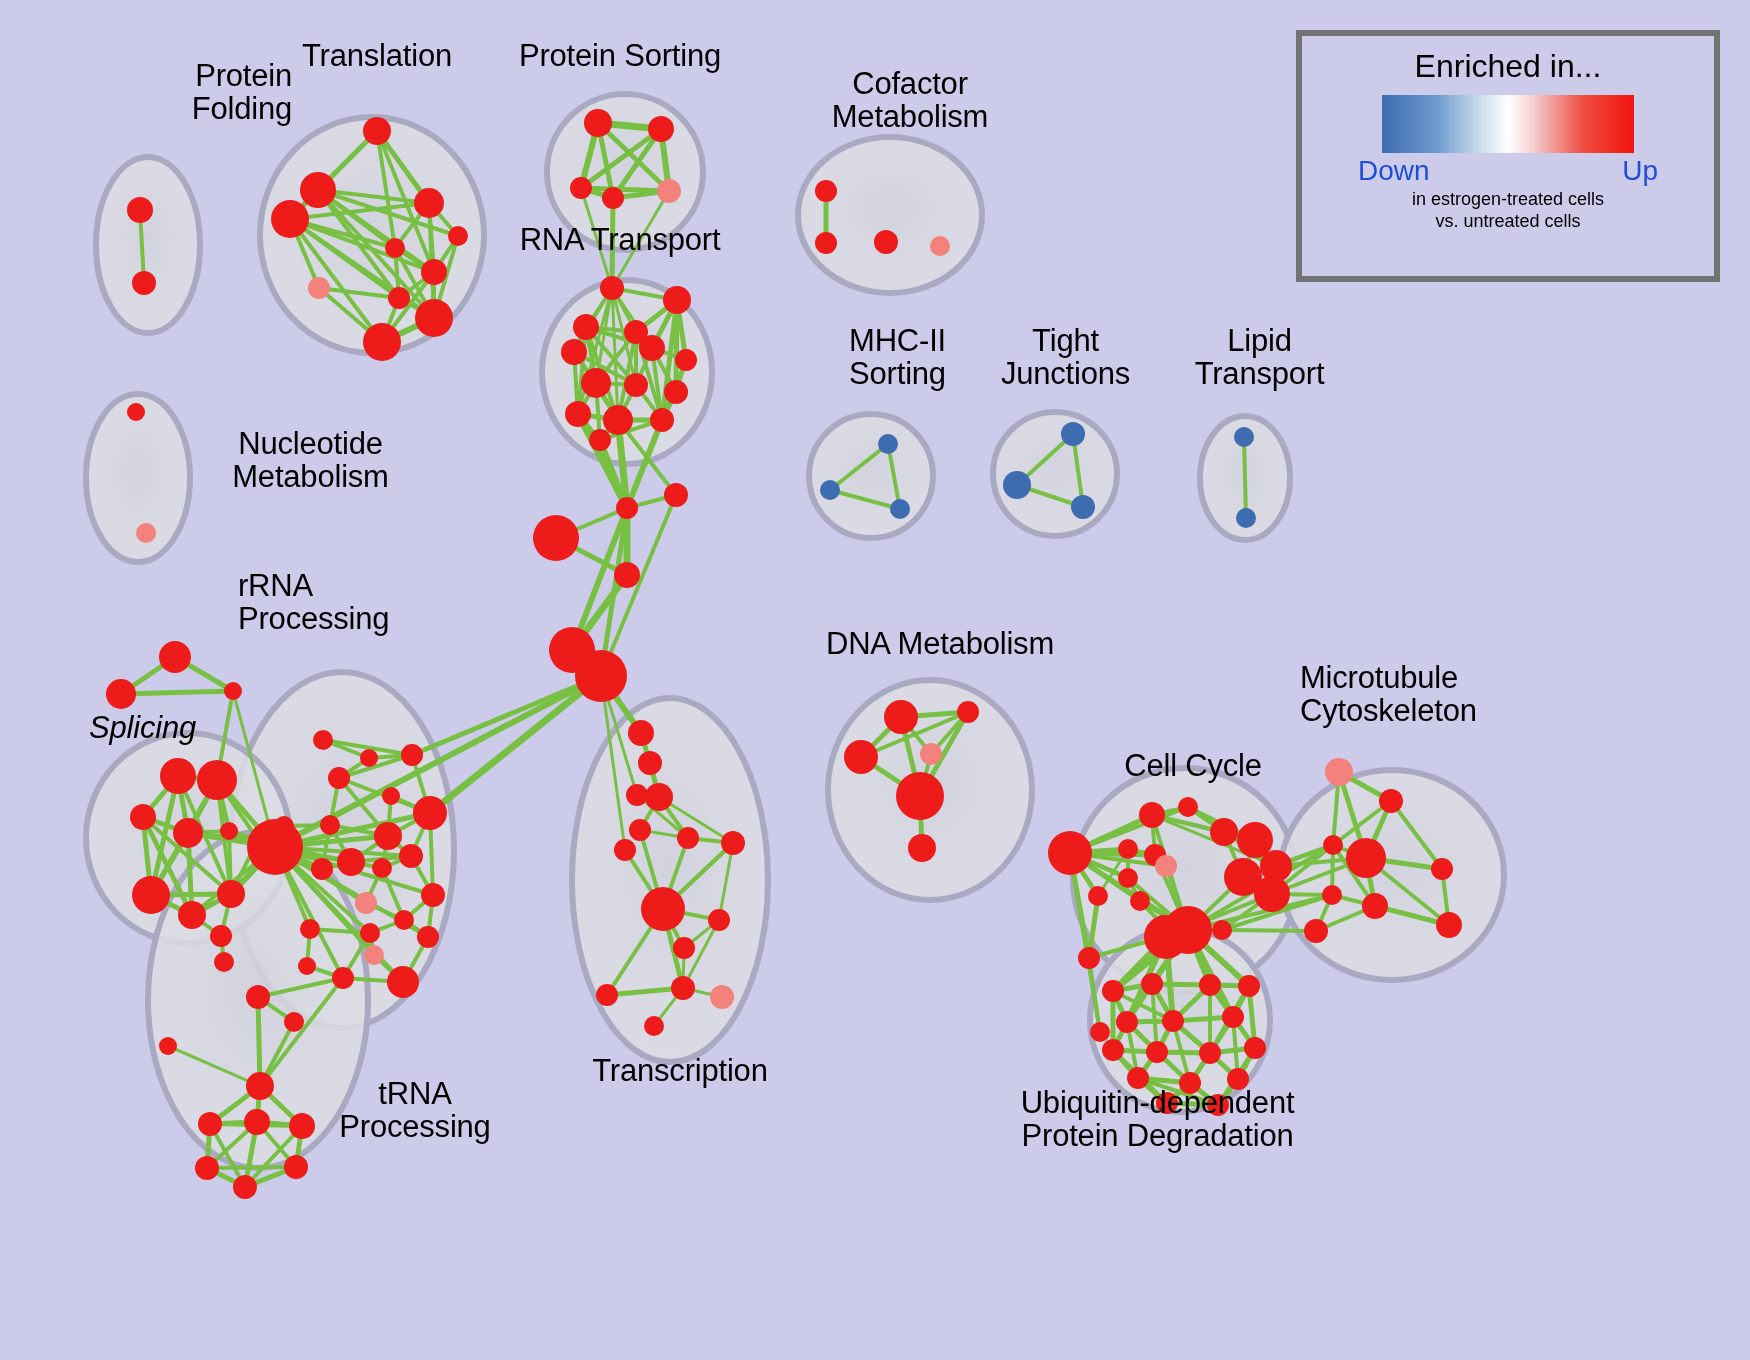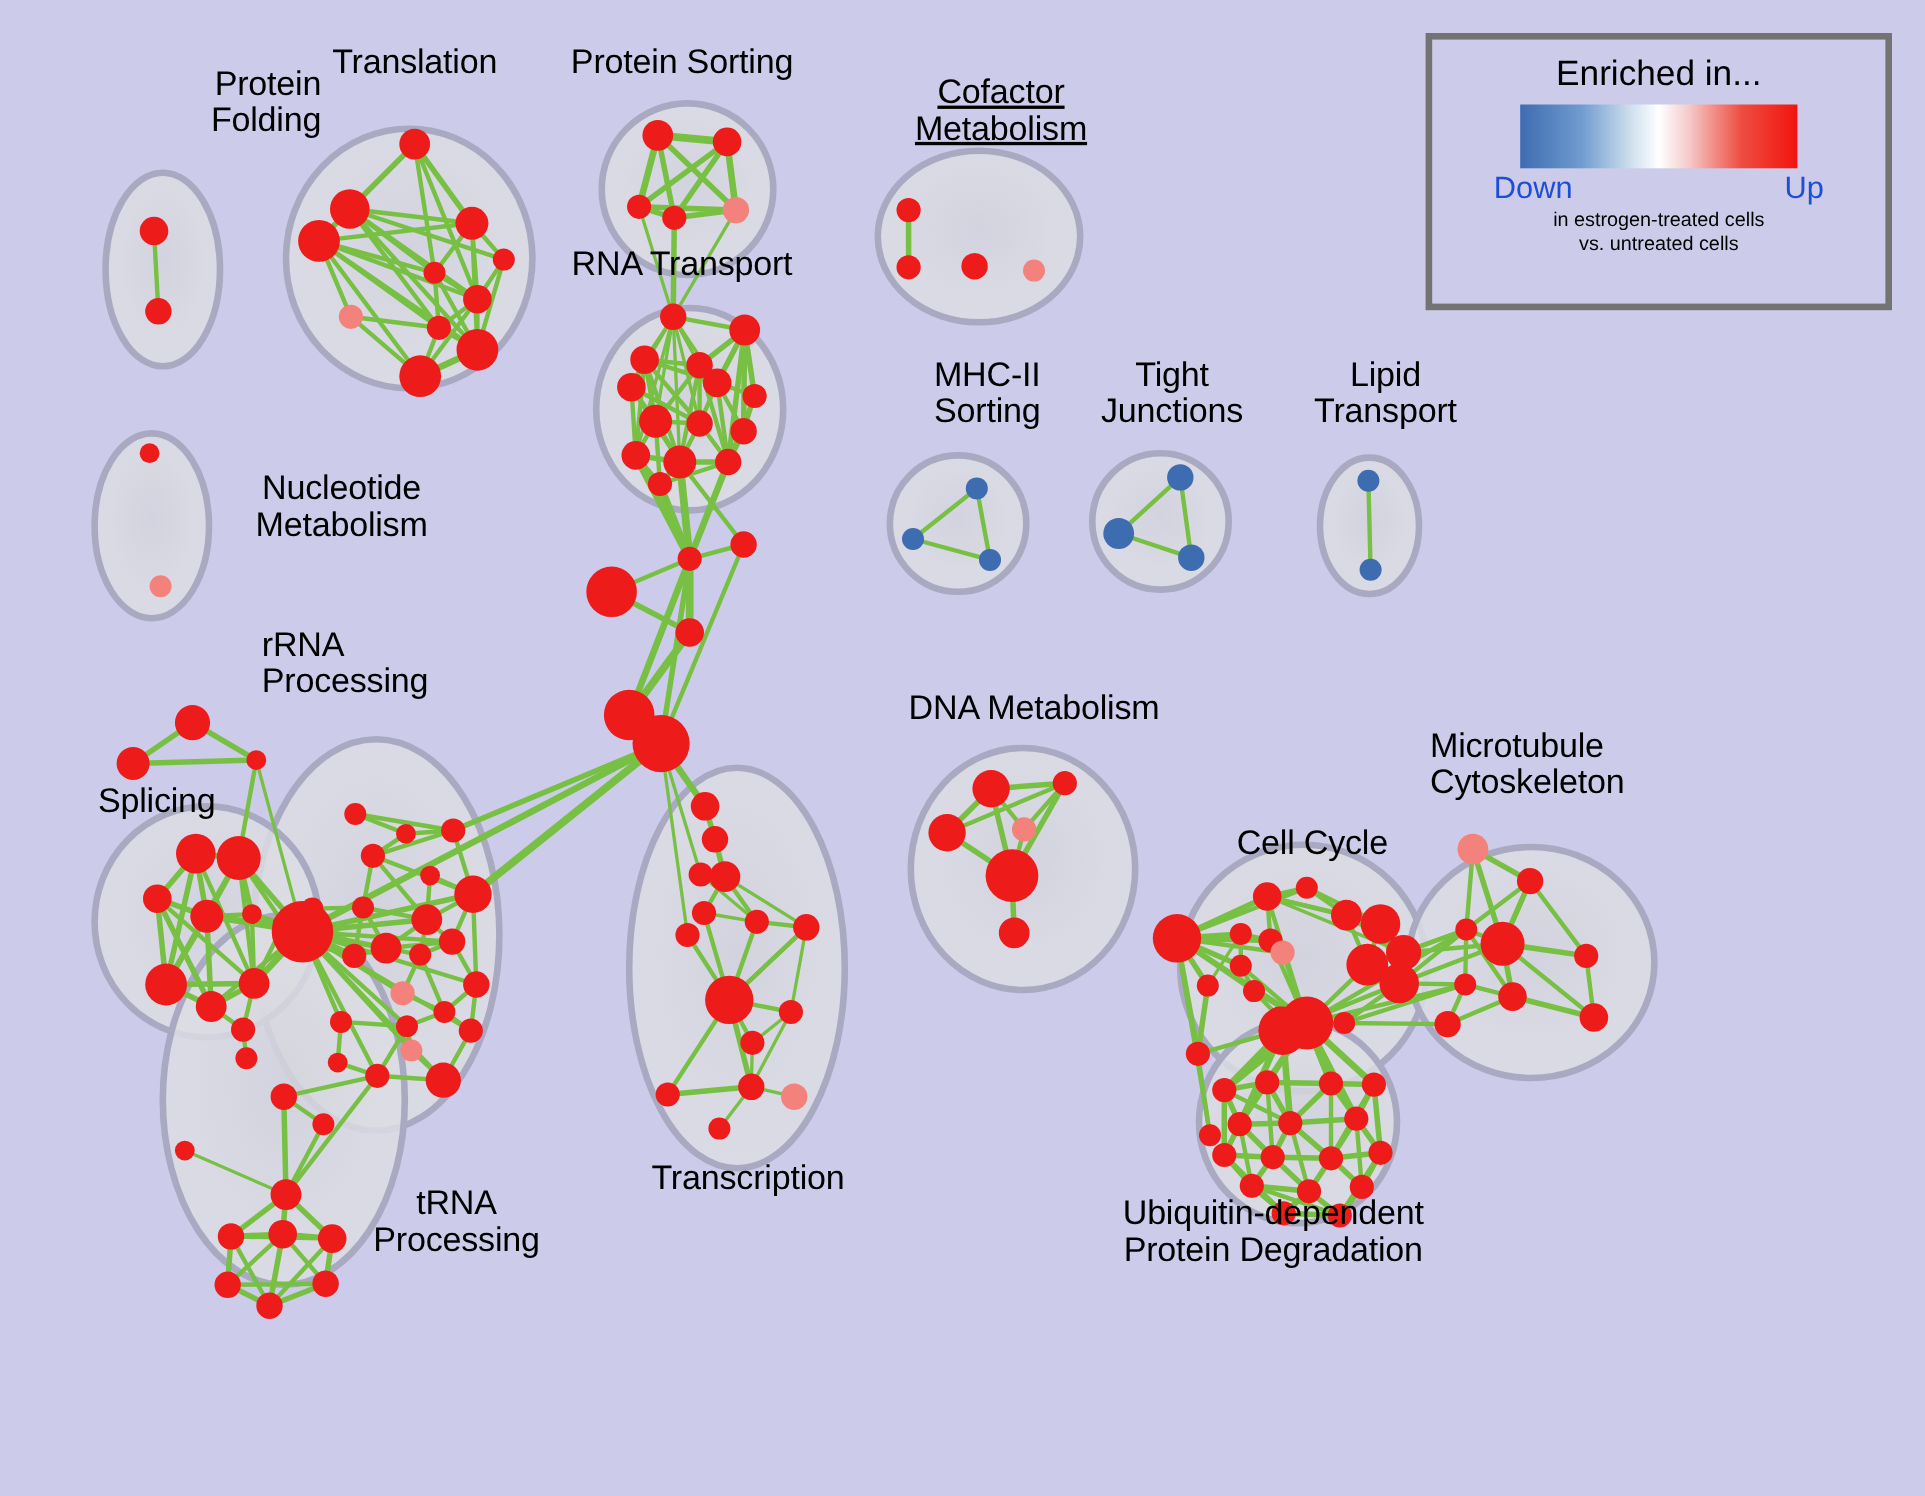--- a/index.html
+++ b/index.html
@@ -655,34 +655,34 @@
         <circle cx="1167" cy="1103" r="11" fill="#ee1b1b"></circle>
         <circle cx="1218" cy="1105" r="11" fill="#ee1b1b"></circle>
       </g>
   </svg>
 
   <div id="labels-layer">
       <div class="cluster-label" style="left: 82px; top: 60px; width: 210px; text-align: right;">Protein
 Folding</div>
       <div class="cluster-label" style="left: 272px; top: 40px; width: 210px; text-align: center;">Translation</div>
       <div class="cluster-label" style="left: 500px; top: 40px; width: 240px; text-align: center;">Protein Sorting</div>
-      <div class="cluster-label" style="left: 795px; top: 68px; width: 230px; text-align: center; text-decoration: underline;">Cofactor
+      <div class="cluster-label" style="left: 795px; top: 68px; width: 230px; text-align: center;">Cofactor
 Metabolism</div>
       <div class="cluster-label" style="left: 500px; top: 224px; width: 240px; text-align: center;">RNA Transport</div>
       <div class="cluster-label" style="left: 795px; top: 325px; width: 205px; text-align: center;">MHC-II
 Sorting</div>
       <div class="cluster-label" style="left: 978px; top: 325px; width: 175px; text-align: center;">Tight
 Junctions</div>
       <div class="cluster-label" style="left: 1162px; top: 325px; width: 195px; text-align: center;">Lipid
 Transport</div>
       <div class="cluster-label" style="left: 198px; top: 428px; width: 225px; text-align: center;">Nucleotide
 Metabolism</div>
       <div class="cluster-label" style="left: 238px; top: 570px; width: 220px; text-align: left;">rRNA
 Processing</div>
-      <div class="cluster-label" style="left: 60px; top: 712px; width: 165px; text-align: center;">Splicing</div>
+      <div class="cluster-label" style="left: 60px; top: 712px; width: 165px; text-align: center; font-style: italic;">Splicing</div>
       <div class="cluster-label" style="left: 810px; top: 628px; width: 260px; text-align: center;">DNA Metabolism</div>
       <div class="cluster-label" style="left: 1300px; top: 662px; width: 250px; text-align: left;">Microtubule
 Cytoskeleton</div>
       <div class="cluster-label" style="left: 1098px; top: 750px; width: 190px; text-align: center;">Cell Cycle</div>
       <div class="cluster-label" style="left: 565px; top: 1055px; width: 230px; text-align: center;">Transcription</div>
       <div class="cluster-label" style="left: 300px; top: 1078px; width: 230px; text-align: center;">tRNA
 Processing</div>
       <div class="cluster-label" style="left: 985px; top: 1087px; width: 345px; text-align: center;">Ubiquitin-dependent
 Protein Degradation</div>
     </div>

